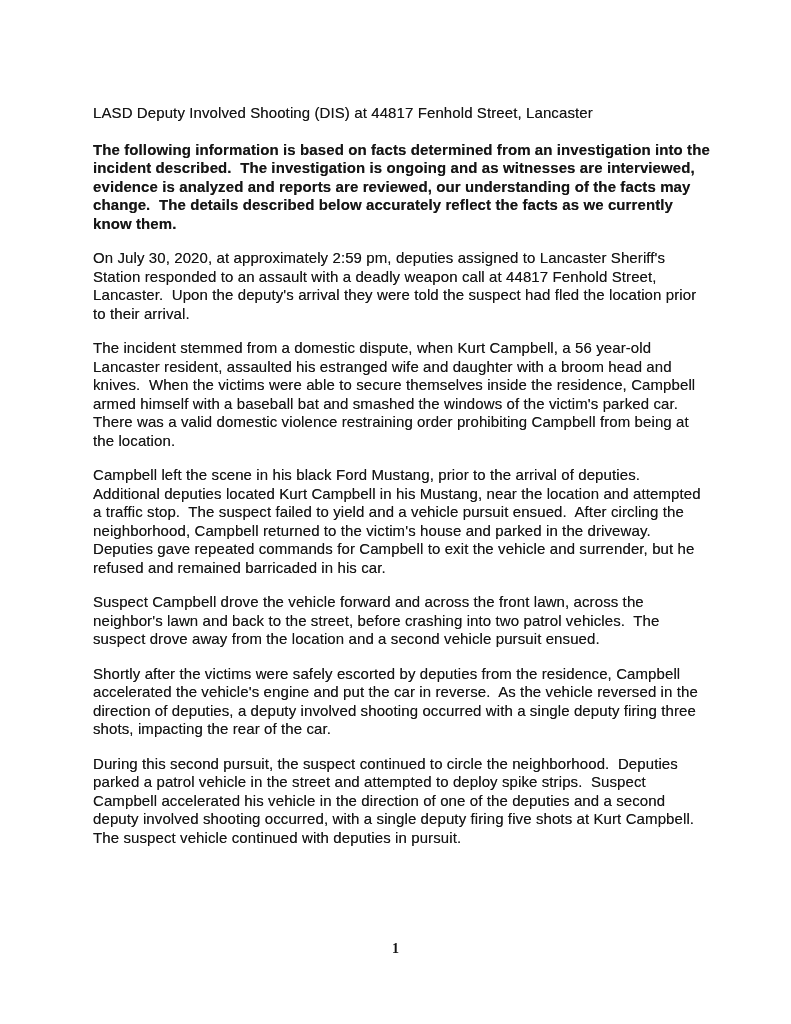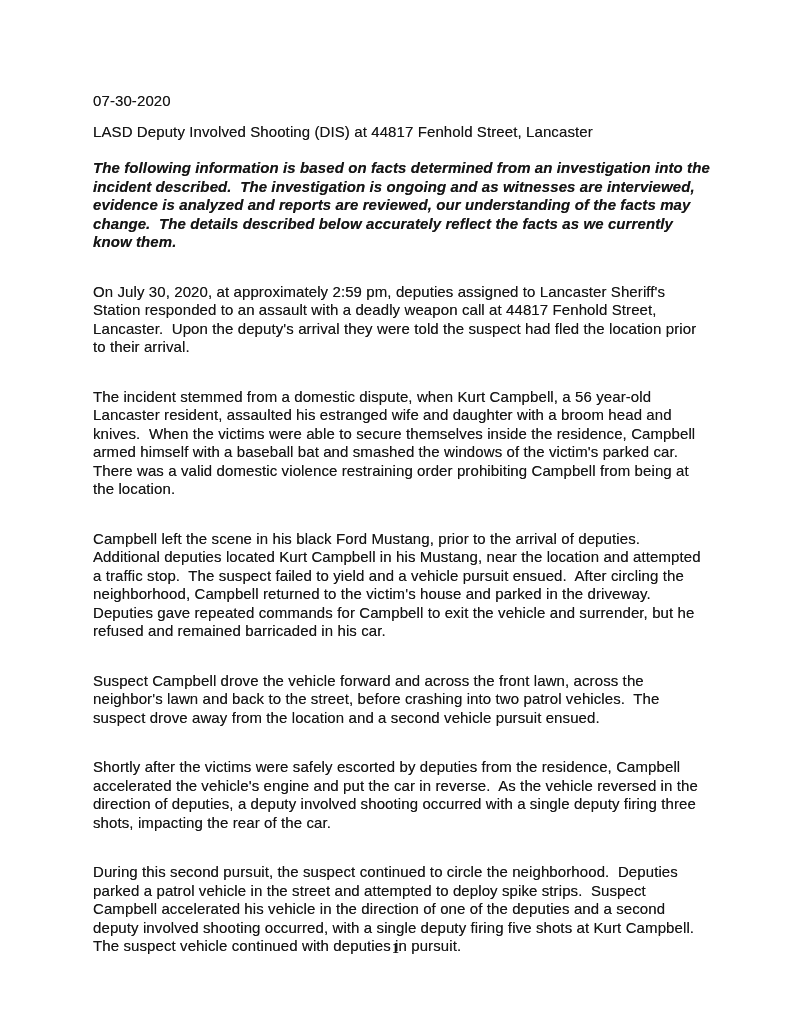--- a/index.html
+++ b/index.html
@@ -37,42 +37,40 @@
   }
   .date {
     margin: 0;
   }
   .title {
     margin-top: 12px;
   }
   .disclaimer {
     margin-top: 18px;
     font-weight: bold;
-    font-style: italic;
   }
   .para {
-    margin-top: 31px;
+    margin-top: 16px;
   }
   .page-number {
     position: absolute;
     top: 941px;
     left: 0;
     width: 791px;
     text-align: center;
     font-family: "Liberation Serif", "DejaVu Serif", serif;
     font-weight: bold;
     font-size: 14px;
     color: #151515;
   }
 </style>
 </head>
 <body>
 
 <div class="page">
-  <p class="doc-text date">07-30-2020</p>
 
   <p class="doc-text title">LASD Deputy Involved Shooting (DIS) at 44817 Fenhold Street, Lancaster</p>
 
   <p class="doc-text disclaimer">The following information is based on facts determined from an investigation into the incident described.  The investigation is ongoing and as witnesses are interviewed, evidence is analyzed and reports are reviewed, our understanding of the facts may change.  The details described below accurately reflect the facts as we currently know them.</p>
 
   <p class="doc-text para">On July 30, 2020, at approximately 2:59 pm, deputies assigned to Lancaster Sheriff's Station responded to an assault with a deadly weapon call at 44817 Fenhold Street, Lancaster.  Upon the deputy's arrival they were told the suspect had fled the location prior to their arrival.</p>
 
   <p class="doc-text para">The incident stemmed from a domestic dispute, when Kurt Campbell, a 56 year-old Lancaster resident, assaulted his estranged wife and daughter with a broom head and knives.  When the victims were able to secure themselves inside the residence, Campbell armed himself with a baseball bat and smashed the windows of the victim's parked car.  There was a valid domestic violence restraining order prohibiting Campbell from being at the location.</p>
 
   <p class="doc-text para">Campbell left the scene in his black Ford Mustang, prior to the arrival of deputies.  Additional deputies located Kurt Campbell in his Mustang, near the location and attempted a traffic stop.  The suspect failed to yield and a vehicle pursuit ensued.  After circling the neighborhood, Campbell returned to the victim's house and parked in the driveway.  Deputies gave repeated commands for Campbell to exit the vehicle and surrender, but he refused and remained barricaded in his car.</p>

